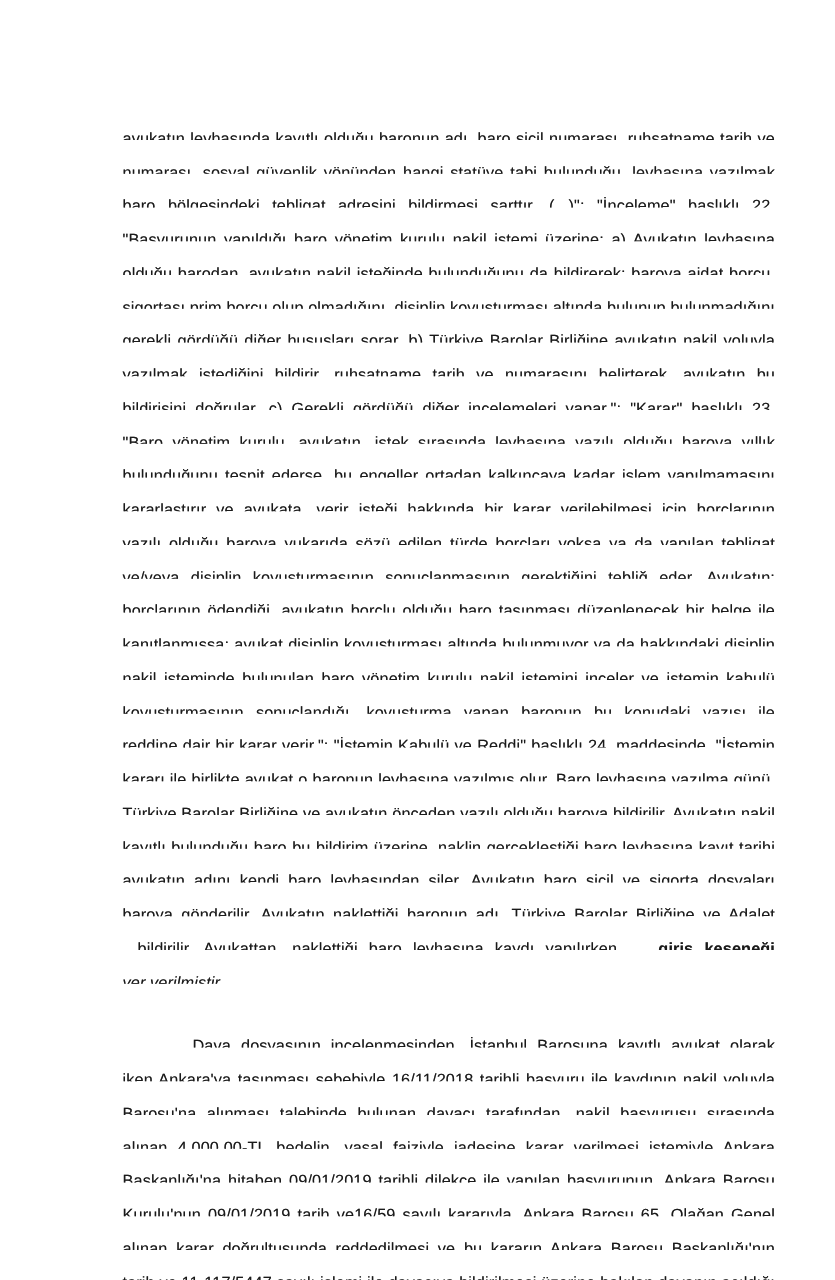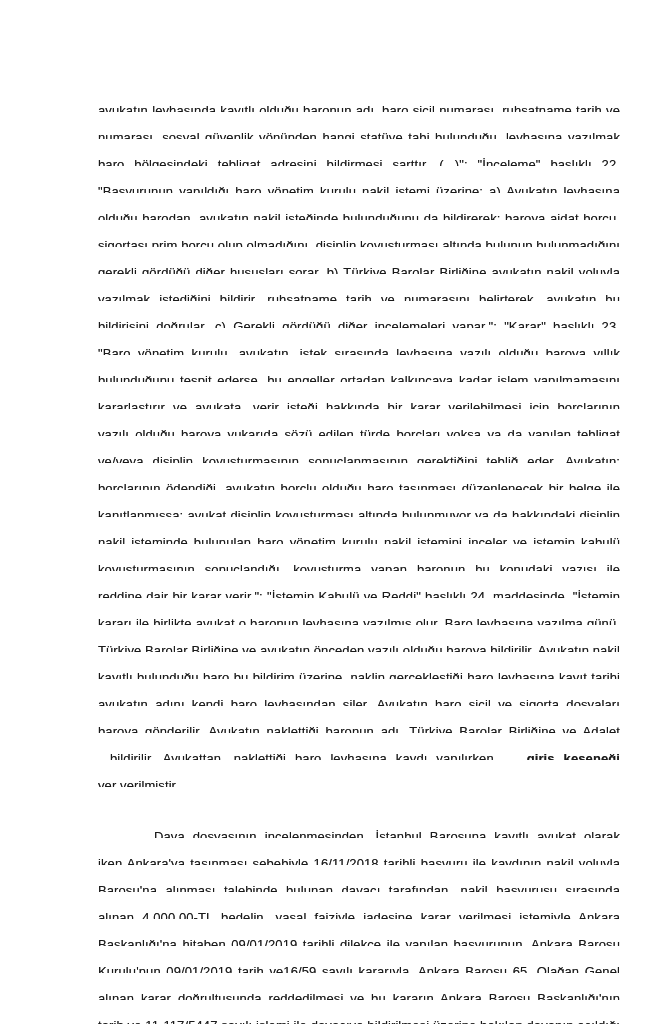--- a/index.html
+++ b/index.html
@@ -34,20 +34,21 @@
     color: var(--text-color);
     text-align: justify;
     text-align-last: justify;
     overflow: hidden;
     letter-spacing: 0.1px;
     
     text-shadow: 0 0 0.4px rgba(20,20,20,0.55);
   }
   .line.last {
     text-align-last: left;
+    font-style: italic;
   }
   .line.indent {
     text-indent: 56px;
   }
   .bold {
     font-weight: 700;
   }
 </style>
 </head>
 <body>

